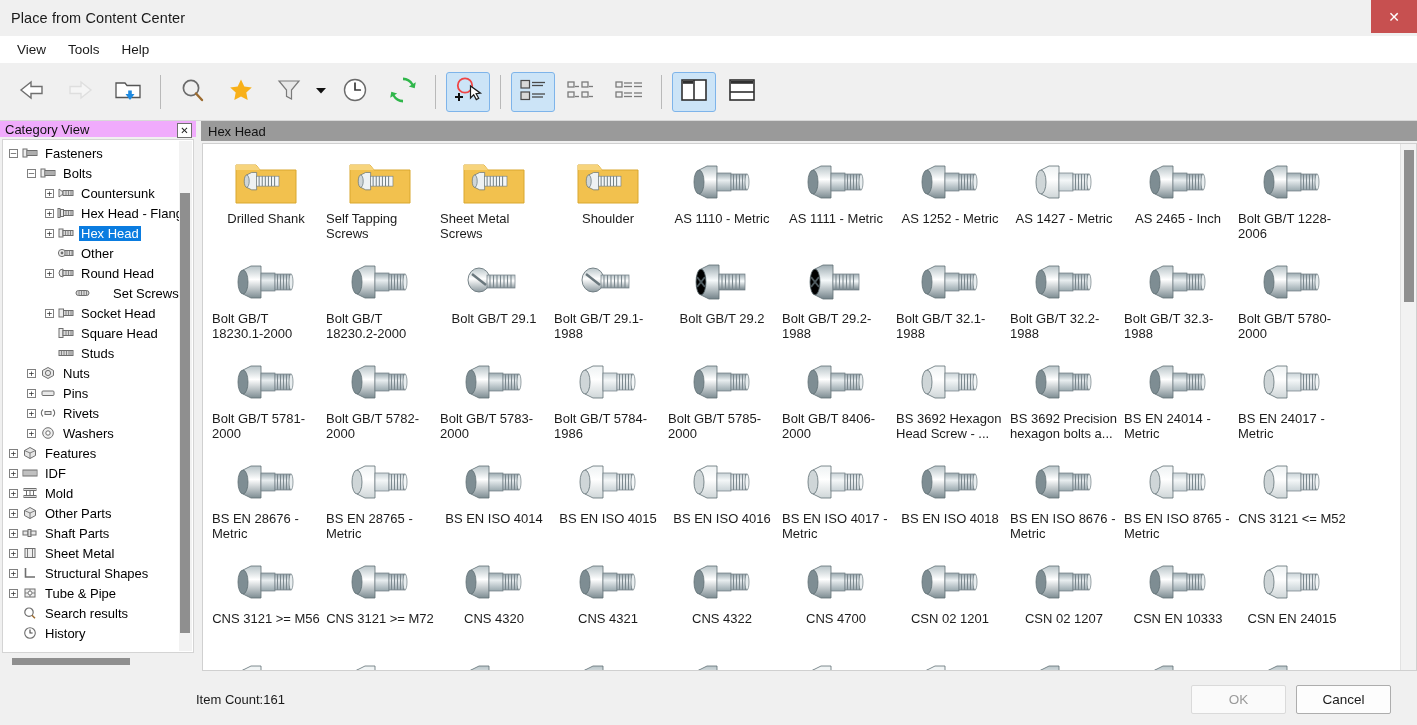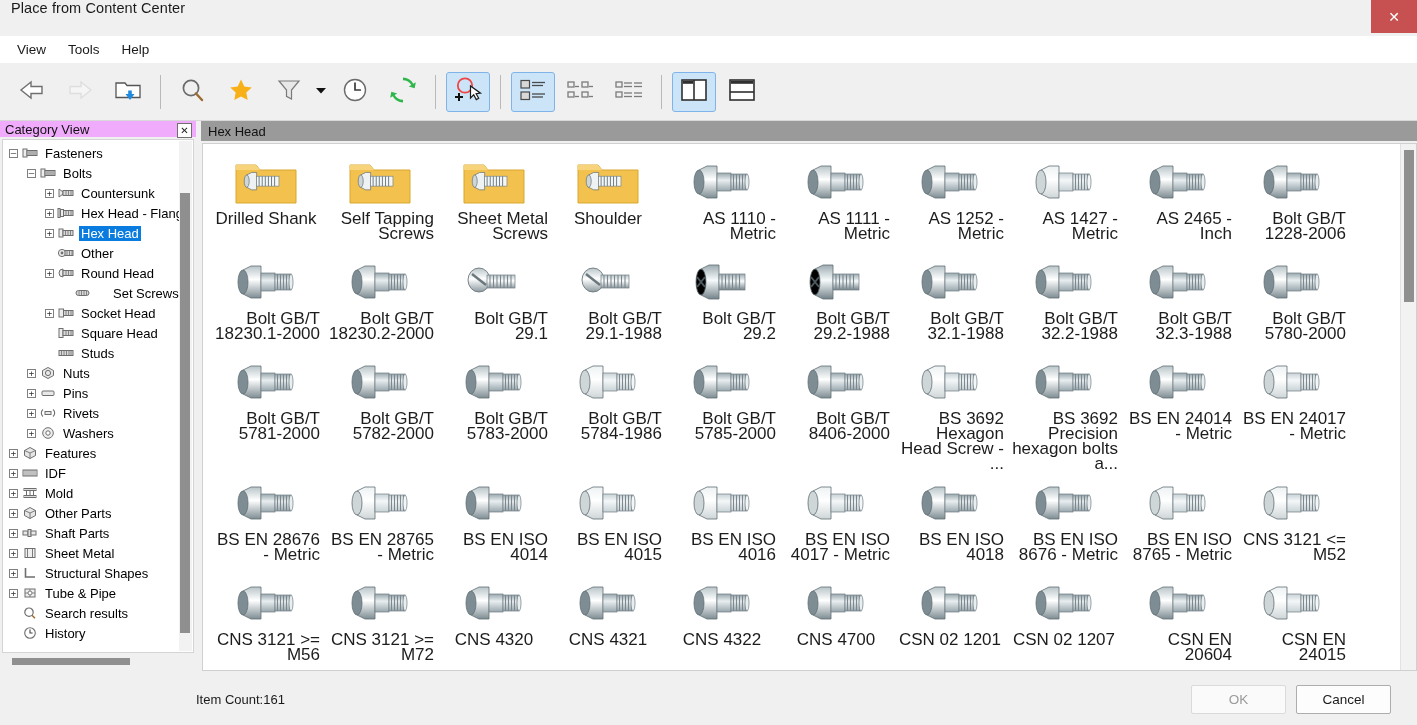--- a/index.html
+++ b/index.html
@@ -10,21 +10,21 @@
     font-family: "Liberation Sans", sans-serif;
     background: #ffffff;
   }
 
   
   .titlebar {
     position: relative;
     height: 36px;
     background: #f0f0f0;
     display: flex;
-    align-items: flex-start;
+    align-items: center;
   }
   .titlebar-text {
     font-size: 14.5px;
     color: #1a1a1a;
     padding-left: 11px;
     letter-spacing: .1px;
   }
   .close-btn {
     position: absolute;
     right: 0; top: 0;
@@ -227,23 +227,23 @@
     display: flex; flex-direction: column;
     align-items: center;
     padding-top: 6px;
   }
   .cell-icon {
     height: 52px;
     display: flex; align-items: center; justify-content: center;
   }
   .cell-label {
     margin-top: 3px;
-    font-size: 17px;
+    font-size: 13px;
     color: #1c1c1c;
-    text-align: right;
+    text-align: left;
     line-height: 15px;
     max-width: 108px;
     word-wrap: break-word;
   }
   .content-scroll {
     width: 16px;
     background: #f2f2f2;
     position: relative;
     border-left: 1px solid #e2e2e2;
   }
@@ -2221,21 +2221,21 @@
                 <g stroke="#7b888e" stroke-width="1.1">
                   <line x1="46.5" y1="14" x2="46.5" y2="30"></line>
                   <line x1="49.5" y1="14" x2="49.5" y2="30"></line>
                   <line x1="52.5" y1="14" x2="52.5" y2="30"></line>
                   <line x1="55.5" y1="14" x2="55.5" y2="30"></line>
                   <line x1="58.5" y1="14" x2="58.5" y2="30"></line>
                 </g>
                 <ellipse cx="60" cy="22" rx="2" ry="8" fill="#e9eef0" stroke="#6f7d83" stroke-width=".7"></ellipse>
               </svg>
             </div>
-            <div class="cell-label">CSN EN 20604</div>
+            <div class="cell-label">CSN EN 10333</div>
           </div>
           <div class="cell">
             <div class="cell-icon">
               <svg width="70" height="44" viewBox="0 0 70 44" xmlns="http://www.w3.org/2000/svg">
                 <defs>
                   <linearGradient id="hgL" x1="0" y1="0" x2="0" y2="1">
                     <stop offset="0%" stop-color="#eef2f3"></stop>
                     <stop offset="42%" stop-color="#ffffff"></stop>
                     <stop offset="100%" stop-color="#cfd6d8"></stop>
                   </linearGradient>

